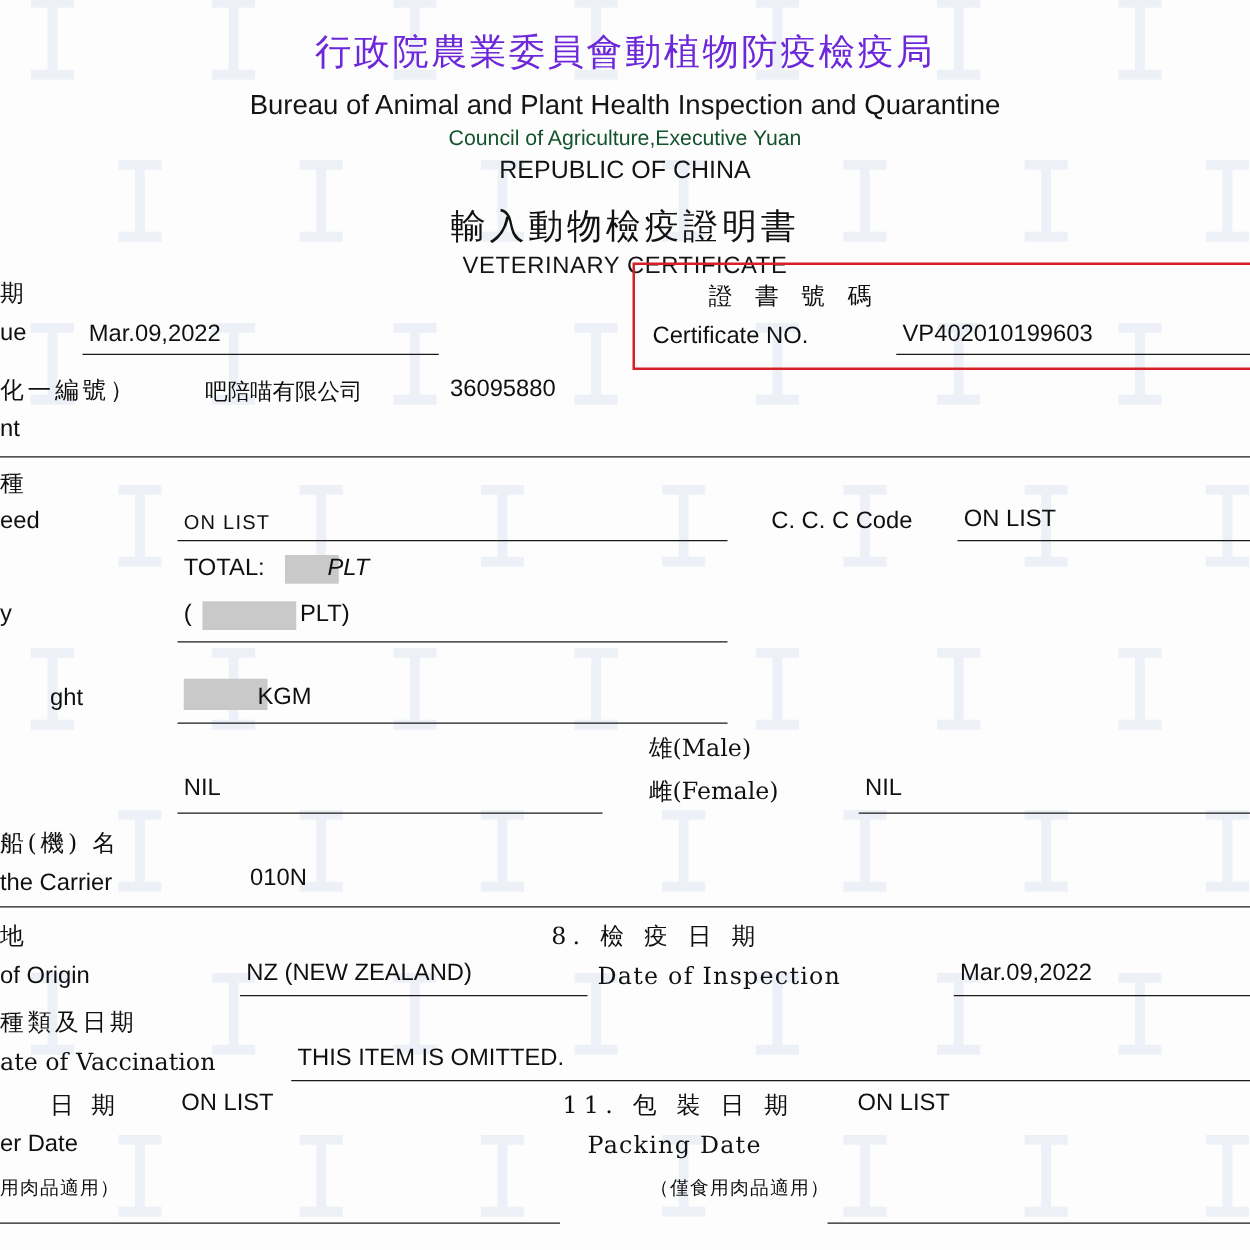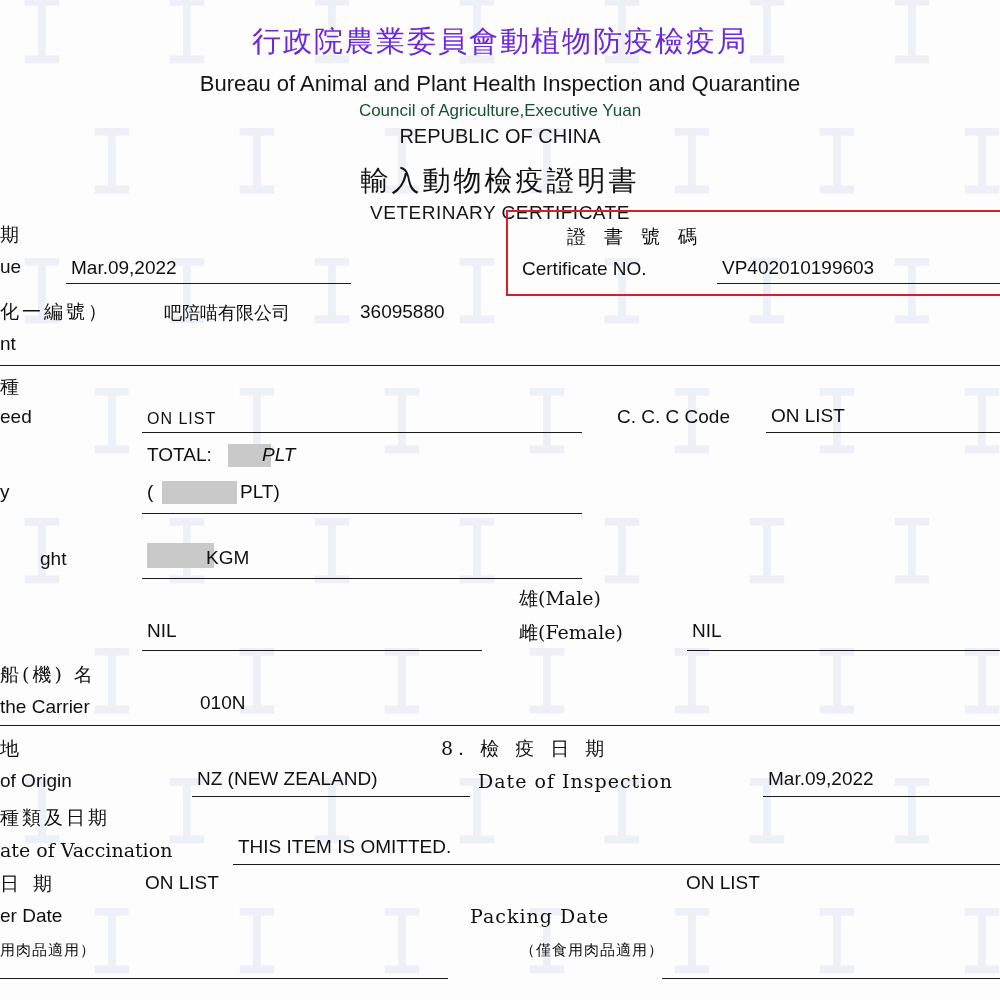--- a/index.html
+++ b/index.html
@@ -276,24 +276,25 @@
   <div class="lbl-cn" style="left:441px; top:736px; letter-spacing:5px;">8. 檢 疫 日 期</div>
   <div class="lbl-en" style="left:478px; top:770px; font-family:'DejaVu Serif',serif; letter-spacing:1px;">Date of Inspection</div>
   <div class="val" style="left:768px; top:768px;">Mar.09,2022</div>
   <div class="rule" style="left:763px; top:796px; width:237px;"></div>
 
   <div class="lbl-cn" style="left:0px; top:805px;">種類及日期</div>
   <div class="lbl-en" style="left:0px; top:839px; font-family:'DejaVu Serif',serif;">ate of Vaccination</div>
   <div class="val" style="left:238px; top:836px;">THIS ITEM IS OMITTED.</div>
   <div class="rule" style="left:233px; top:864px; width:767px;"></div>
 
-  <div class="lbl-cn" style="left:0px; top:871px; letter-spacing:4px;">日 期</div>
+  <div class="lbl-cn" style="left:0px; top:871px; letter-spacing:4px;padding-left:40px;">日 期</div>
   <div class="lbl-en" style="left:0px; top:905px;">er Date</div>
   <div class="val" style="left:145px; top:872px;">ON LIST</div>
 
+  <div class="lbl-cn" style="left:450px; top:871px; letter-spacing:5px;">11. 包 裝 日 期</div>
   <div class="lbl-en" style="left:470px; top:905px; font-family:'DejaVu Serif',serif; letter-spacing:1px;">Packing Date</div>
   <div class="val" style="left:686px; top:872px;">ON LIST</div>
   <div class="val-small" style="left:520px; top:941px; font-family:'DejaVu Serif',serif; font-size:15px;">（僅食用肉品適用）</div>
 
   <div class="val-small" style="left:0px; top:941px; font-family:'DejaVu Serif',serif; font-size:15px;">用肉品適用）</div>
   <div class="rule" style="left:0px; top:978px; width:448px;"></div>
   <div class="rule" style="left:662px; top:978px; width:338px;"></div>
 
 </div>
 

